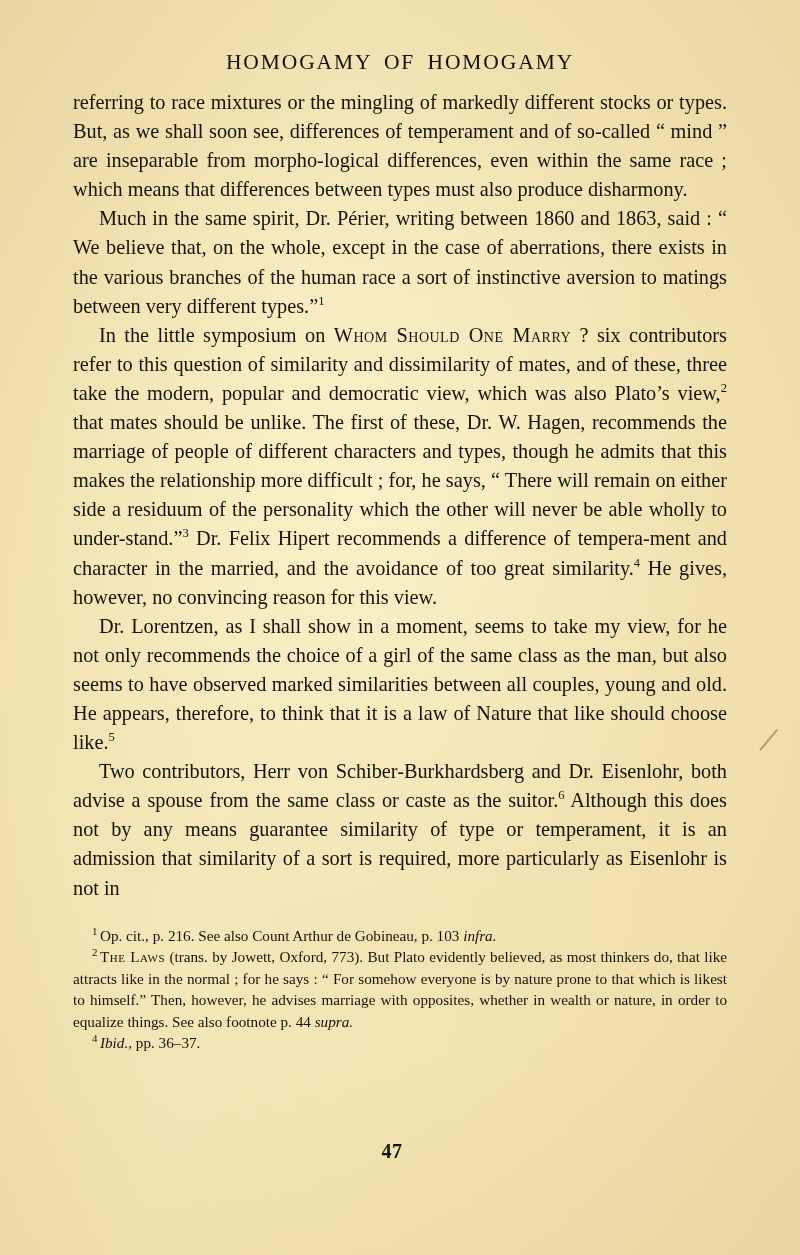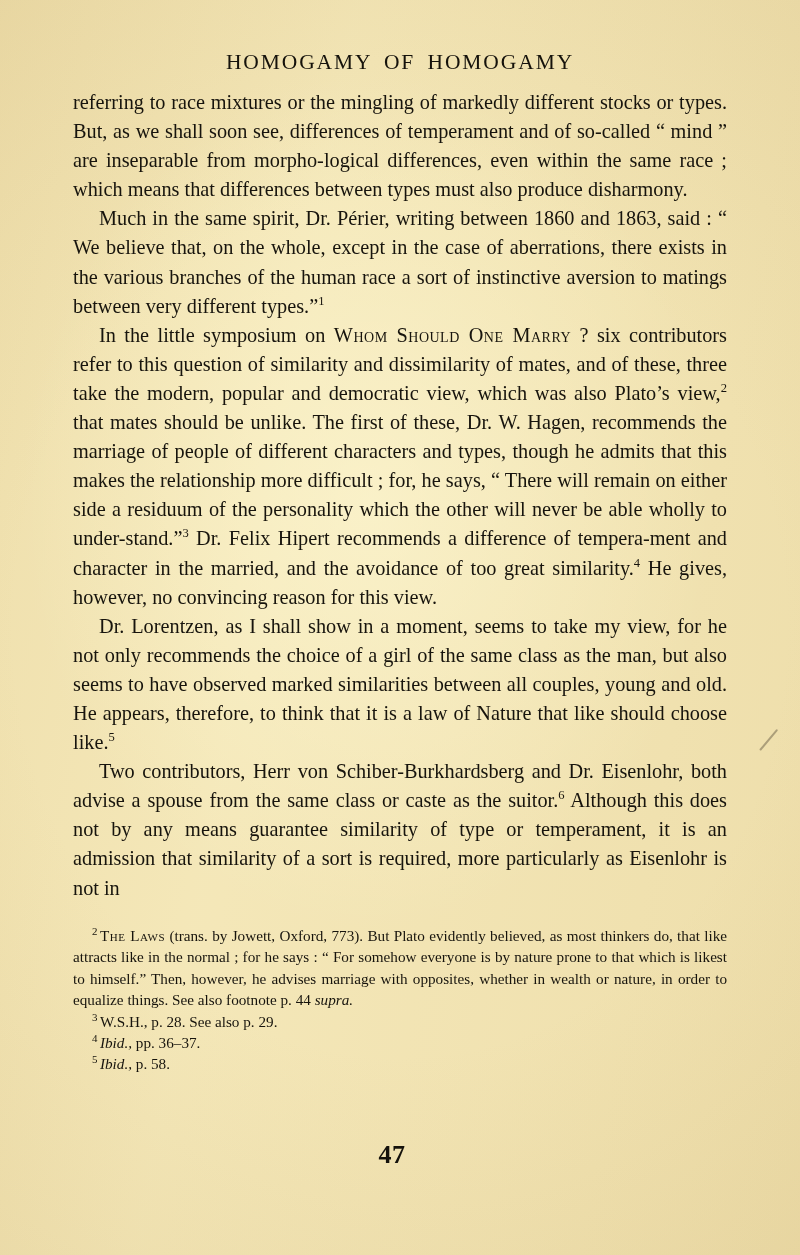--- a/index.html
+++ b/index.html
@@ -95,21 +95,21 @@
     vertical-align: super;
     line-height: 0;
     margin-right: 2.5px;
   }
   .folio {
     position: absolute;
     left: 0;
     right: 16px;
     top: 1140px;
     text-align: center;
-    font-size: 26px;
+    font-size: 20px;
     font-weight: bold;
     letter-spacing: 0.5px;
     color: #15120b;
   }
   .pencil-mark {
     position: absolute;
     left: 755px;
     top: 727px;
     width: 26px;
     height: 26px;
@@ -138,24 +138,23 @@
 
   <div class="body-col">
       <p class="para first">referring to race mixtures or the mingling of markedly different stocks or types.  But, as we shall soon see, differences of temperament and of so-called “ mind ” are inseparable from morpho-logical differences, even within the same race ; which means that differences between types must also produce disharmony.</p>
       <p class="para">Much in the same spirit, Dr. Périer, writing between 1860 and 1863, said : “ We believe that, on the whole, except in the case of aberrations, there exists in the various branches of the human race a sort of instinctive aversion to matings between very different types.”<sup class="fn">1</sup></p>
       <p class="para">In the little symposium on <span class="smallcaps">Whom Should One Marry</span> ? six contributors refer to this question of similarity and dissimilarity of mates, and of these, three take the modern, popular and democratic view, which was also Plato’s view,<sup class="fn">2</sup> that mates should be unlike. The first of these, Dr. W. Hagen, recommends the marriage of people of different characters and types, though he admits that this makes the relationship more difficult ; for, he says, “ There will remain on either side a residuum of the personality which the other will never be able wholly to under-stand.”<sup class="fn">3</sup>  Dr. Felix Hipert recommends a difference of tempera-ment and character in the married, and the avoidance of too great similarity.<sup class="fn">4</sup>  He gives, however, no convincing reason for this view.</p>
       <p class="para">Dr. Lorentzen, as I shall show in a moment, seems to take my view, for he not only recommends the choice of a girl of the same class as the man, but also seems to have observed marked similarities between all couples, young and old.  He appears, therefore, to think that it is a law of Nature that like should choose like.<sup class="fn">5</sup></p>
       <p class="para">Two contributors, Herr von Schiber-Burkhardsberg and Dr. Eisenlohr, both advise a spouse from the same class or caste as the suitor.<sup class="fn">6</sup>  Although this does not by any means guarantee similarity of type or temperament, it is an admission that similarity of a sort is required, more particularly as Eisenlohr is not in</p>
     </div>
 
   <div class="notes">
+      <p class="note short"><span class="nmark">1</span>Op. cit., p. 216.  See also Count Arthur de Gobineau, p. 103 <span class="ital">infra.</span></p>
       <p class="note"><span class="nmark">2</span><span class="smallcaps">The Laws</span> (trans. by Jowett, Oxford, 773).  But Plato evidently believed, as most thinkers do, that like attracts like in the normal ; for he says :  “ For somehow everyone is by nature prone to that which is likest to himself.”  Then, however, he advises marriage with opposites, whether in wealth or nature, in order to equalize things.  See also footnote p. 44 <span class="ital">supra.</span></p>
-      <p class="note short"><span class="nmark">3</span>W.S.H., p. 28.  See also p. 29.</p>
       <p class="note short"><span class="nmark">4</span><span class="ital">Ibid.,</span> pp. 36–37.</p>
-      <p class="note short"><span class="nmark">5</span><span class="ital">Ibid.,</span> p. 58.</p>
     </div>
 
   <div class="folio">47</div>
 
   <div class="pencil-mark">
     <div class="stroke"></div>
   </div>
 
 </div>
 

